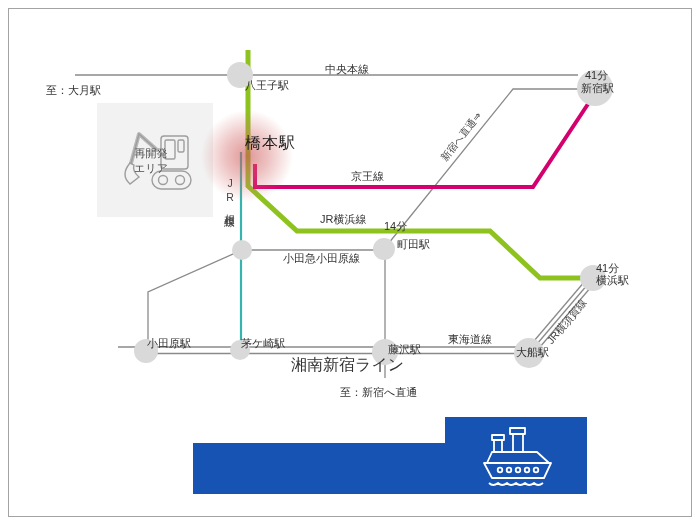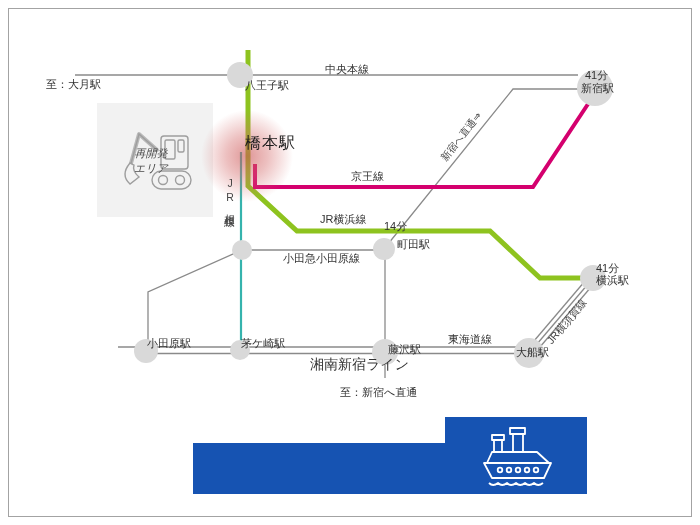--- a/index.html
+++ b/index.html
@@ -3,28 +3,28 @@
 <meta charset="utf-8">
 <style>
   html,body{margin:0;padding:0;background:#fff;}
   #stage{
     position:relative;width:700px;height:525px;background:#fff;overflow:hidden;
     font-family:"Liberation Sans","DejaVu Sans",sans-serif;color:#333;
   }
   #frame{position:absolute;left:8px;top:8px;right:8px;bottom:8px;border:1px solid #a3a3a3;}
   svg{position:absolute;left:0;top:0;}
   .lbl{position:absolute;font-size:11px;line-height:13px;color:#333;white-space:nowrap;}
-  .lbl.small{font-size:14px;margin-left:19px;}
+  .lbl.small{font-size:16px;}
   .station-big{font-size:16px;font-weight:400;color:#1a1a1a;letter-spacing:1px;}
   .vert{writing-mode:vertical-rl;text-orientation:upright;letter-spacing:2px;font-size:10.5px;color:#444;}
   .rot-yokosuka{transform-origin:0 50%;transform:rotate(-50deg);font-size:10.5px;color:#444;}
   .rot-odakyu{transform-origin:0 50%;transform:rotate(-52deg);font-size:10px;color:#444;}
   .redev{
     position:absolute;left:118px;top:146px;width:66px;text-align:center;
-    font-size:11px;line-height:14.5px;color:#4a4a4a;font-style:italic;
+    font-size:11px;line-height:14.5px;color:#4a4a4a;
   }
 </style>
 </head>
 <body>
 
 <div id="stage">
   <div id="frame"></div>
 
   <svg width="700" height="525" viewBox="0 0 700 525">
     <defs>
@@ -94,21 +94,21 @@
         <circle cx="500" cy="470" r="2.3"></circle>
         <circle cx="509" cy="470" r="2.3"></circle>
         <circle cx="518" cy="470" r="2.3"></circle>
         <circle cx="527" cy="470" r="2.3"></circle>
         <circle cx="536" cy="470" r="2.3"></circle>
         <path d="M489 483 q4 4 9 0 q4 4 9 0 q4 4 9 0 q4 4 9 0 q4 4 9 0 q4 4 9 0"></path>
       </g>
     </g>
   </svg>
 
-  <div class="lbl" style="left:46px;top:78px">至：大月駅</div>
+  <div class="lbl" style="left:46px;top:84px">至：大月駅</div>
   <div class="lbl" style="left:325px;top:63px">中央本線</div>
   <div class="lbl" style="left:245px;top:79px">八王子駅</div>
   <div class="lbl" style="left:585px;top:69px">41分</div>
   <div class="lbl" style="left:581px;top:82px">新宿駅</div>
   <div class="lbl rot-odakyu" style="left:443px;top:153px">新宿へ直通⇒</div>
   <div class="lbl station-big" style="left:245px;top:136px">橋本駅</div>
   <div class="lbl" style="left:351px;top:170px">京王線</div>
   <div class="lbl vert" style="left:223px;top:177px">JR相模線</div>
   <div class="lbl" style="left:320px;top:213px">JR横浜線</div>
   <div class="lbl" style="left:384px;top:220px">14分</div>

